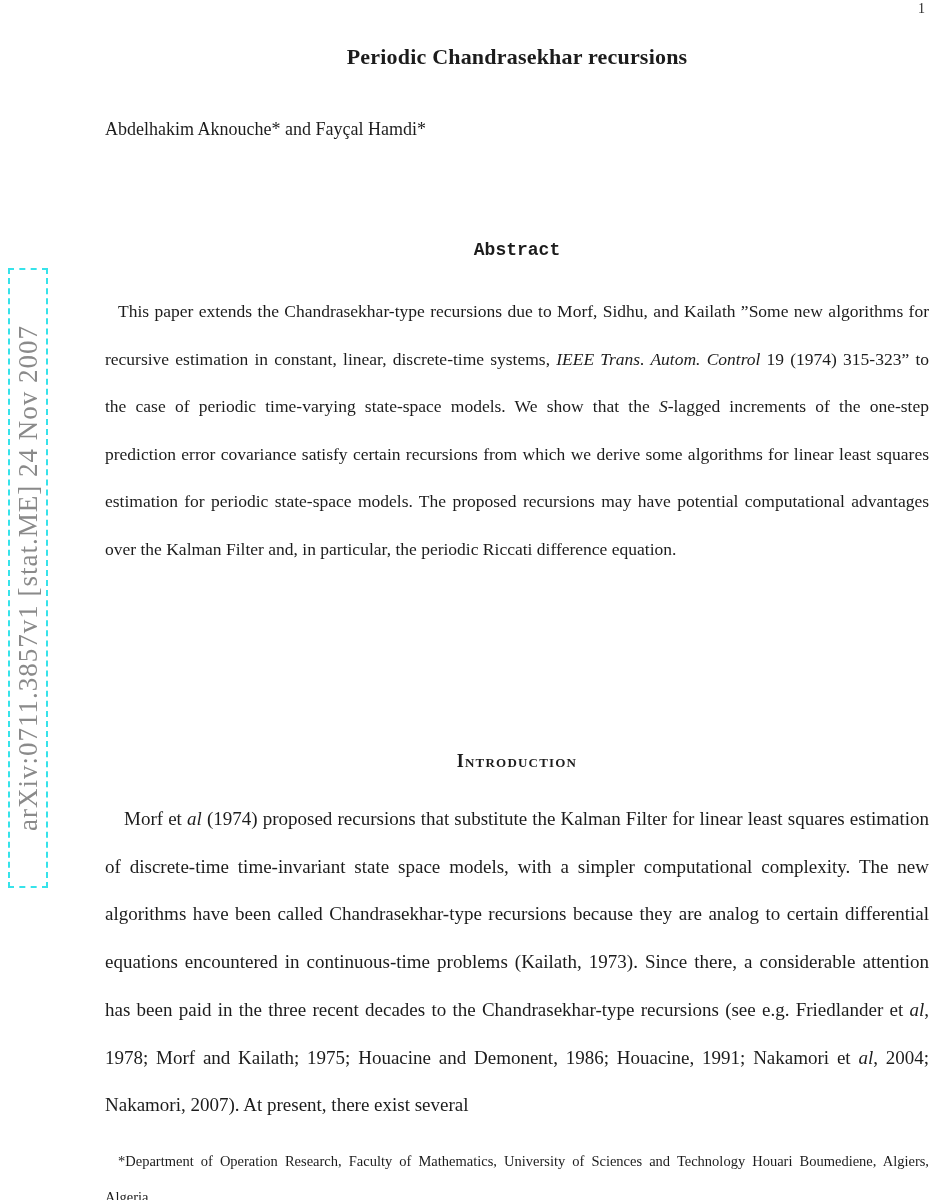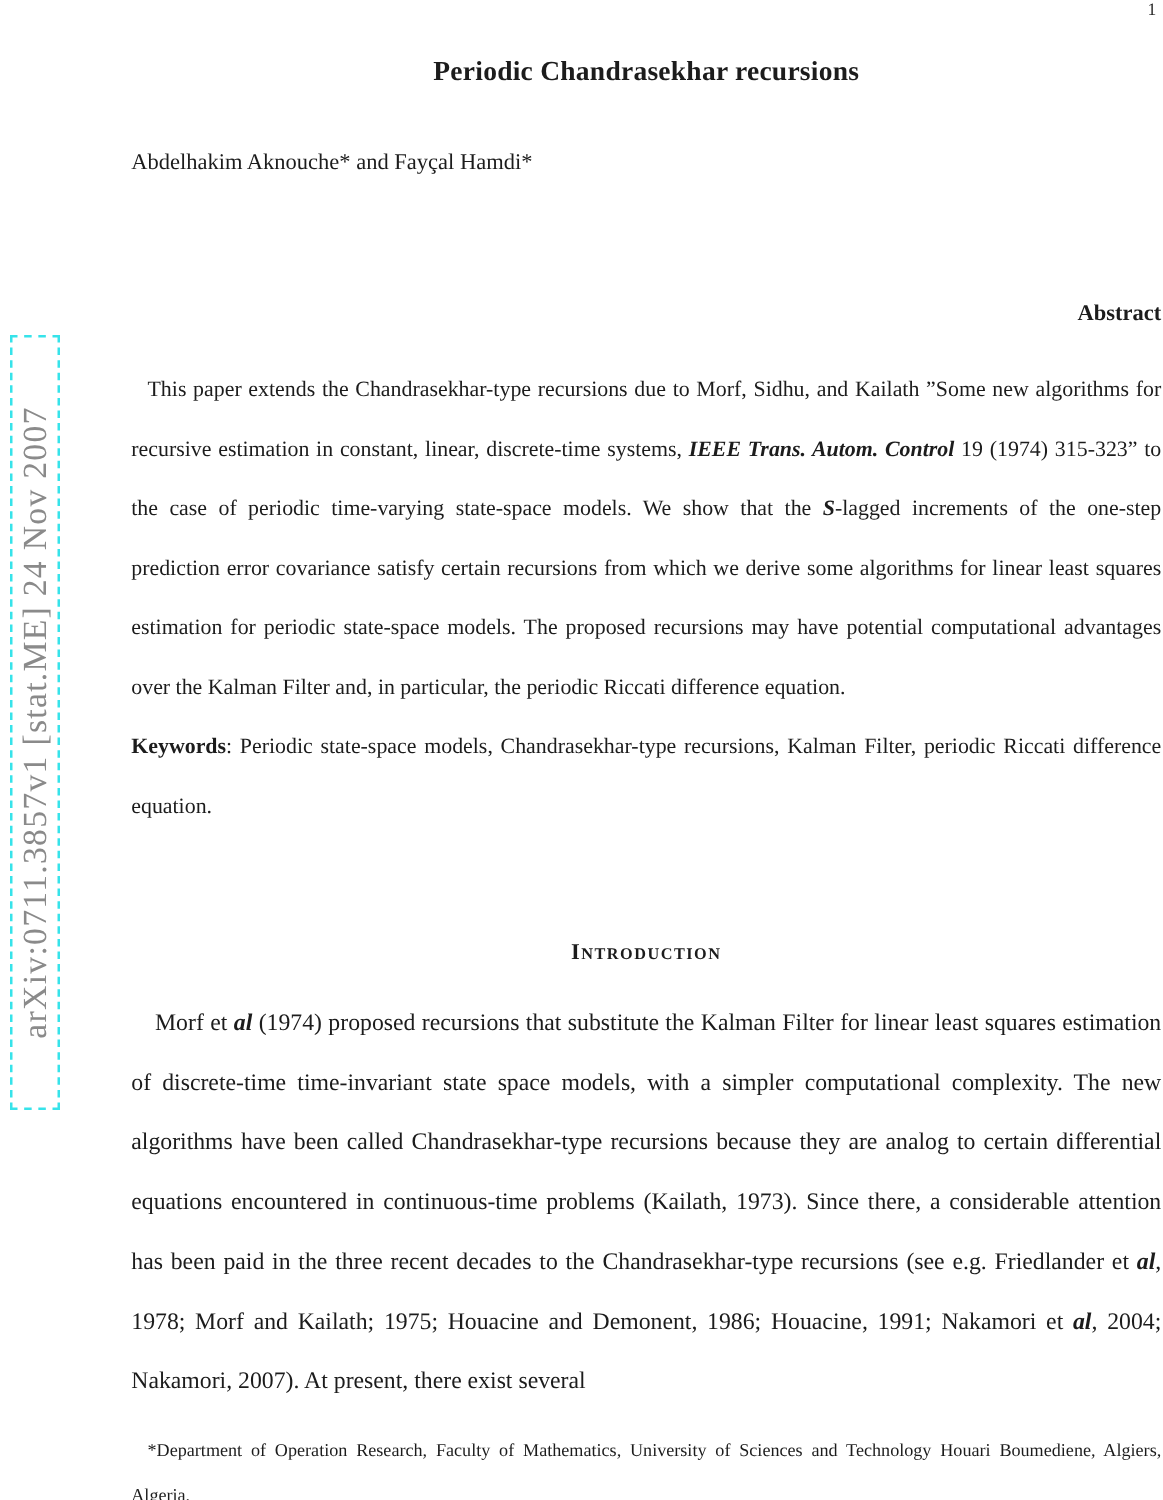--- a/index.html
+++ b/index.html
@@ -59,23 +59,24 @@
   .authors {
     position: absolute;
     top: 119px;
     width: 100%;
     font-size: 18px;
   }
   .abstract-heading {
     position: absolute;
     top: 240px;
     width: 100%;
-    text-align: right;
+    text-align: center;
     font-size: 18px;
     font-weight: bold;
+    font-family: Liberation Mono, monospace;
   }
   .abstract-block {
     position: absolute;
     top: 288px;
     width: 100%;
     font-size: 17.5px;
     line-height: 47.5px;
     text-align: justify;
   }
   .abstract-body { text-indent: 13px; }
@@ -101,21 +102,21 @@
   }
   .footnote {
     position: absolute;
     top: 1143px;
     width: 100%;
     font-size: 14.5px;
     line-height: 36px;
     text-align: justify;
     text-indent: 13px;
   }
-  .rich i { font-style: italic; font-weight: bold; }
+  .rich i { font-style: italic; }
   .rich b { font-weight: bold; }
 </style>
 </head>
 <body>
 
 <div class="page">
 
   <div class="page-number">1</div>
 
   <div class="watermark" style="border-color: rgb(54, 227, 234);">
@@ -125,21 +126,20 @@
   <div class="content">
 
     <div class="title">Periodic Chandrasekhar recursions</div>
 
     <div class="authors">Abdelhakim Aknouche* and Fayçal Hamdi*</div>
 
     <div class="abstract-heading">Abstract</div>
 
     <div class="abstract-block">
       <p class="abstract-body rich"><span>This paper extends the Chandrasekhar-type recursions due to Morf, Sidhu, and Kailath ”Some new algorithms for recursive estimation in constant, linear, discrete-time systems, </span><i>IEEE Trans. Autom. Control</i><span> 19 (1974) 315-323” to the case of periodic time-varying state-space models. We show that the </span><i>S</i><span>-lagged increments of the one-step prediction error covariance satisfy certain recursions from which we derive some algorithms for linear least squares estimation for periodic state-space models. The proposed recursions may have potential computational advantages over the Kalman Filter and, in particular, the periodic Riccati difference equation.</span></p>
-      <p class="keywords-line rich"><b>Keywords</b><span>: Periodic state-space models, Chandrasekhar-type recursions, Kalman Filter, periodic Riccati difference equation.</span></p>
     </div>
 
     <div class="section-heading">Introduction</div>
 
     <p class="intro-body rich"><span>Morf et </span><i>al</i><span> (1974) proposed recursions that substitute the Kalman Filter for linear least squares estimation of discrete-time time-invariant state space models, with a simpler computational complexity. The new algorithms have been called Chandrasekhar-type recursions because they are analog to certain differential equations encountered in continuous-time problems (Kailath, 1973). Since there, a considerable attention has been paid in the three recent decades to the Chandrasekhar-type recursions (see e.g. Friedlander et </span><i>al</i><span>, 1978; Morf and Kailath; 1975; Houacine and Demonent, 1986; Houacine, 1991; Nakamori et </span><i>al</i><span>, 2004; Nakamori, 2007). At present, there exist several</span></p>
 
     <p class="footnote">*Department of Operation Research, Faculty of Mathematics, University of Sciences and Technology Houari Boumediene, Algiers, Algeria.</p>
 
   </div>
 </div>

